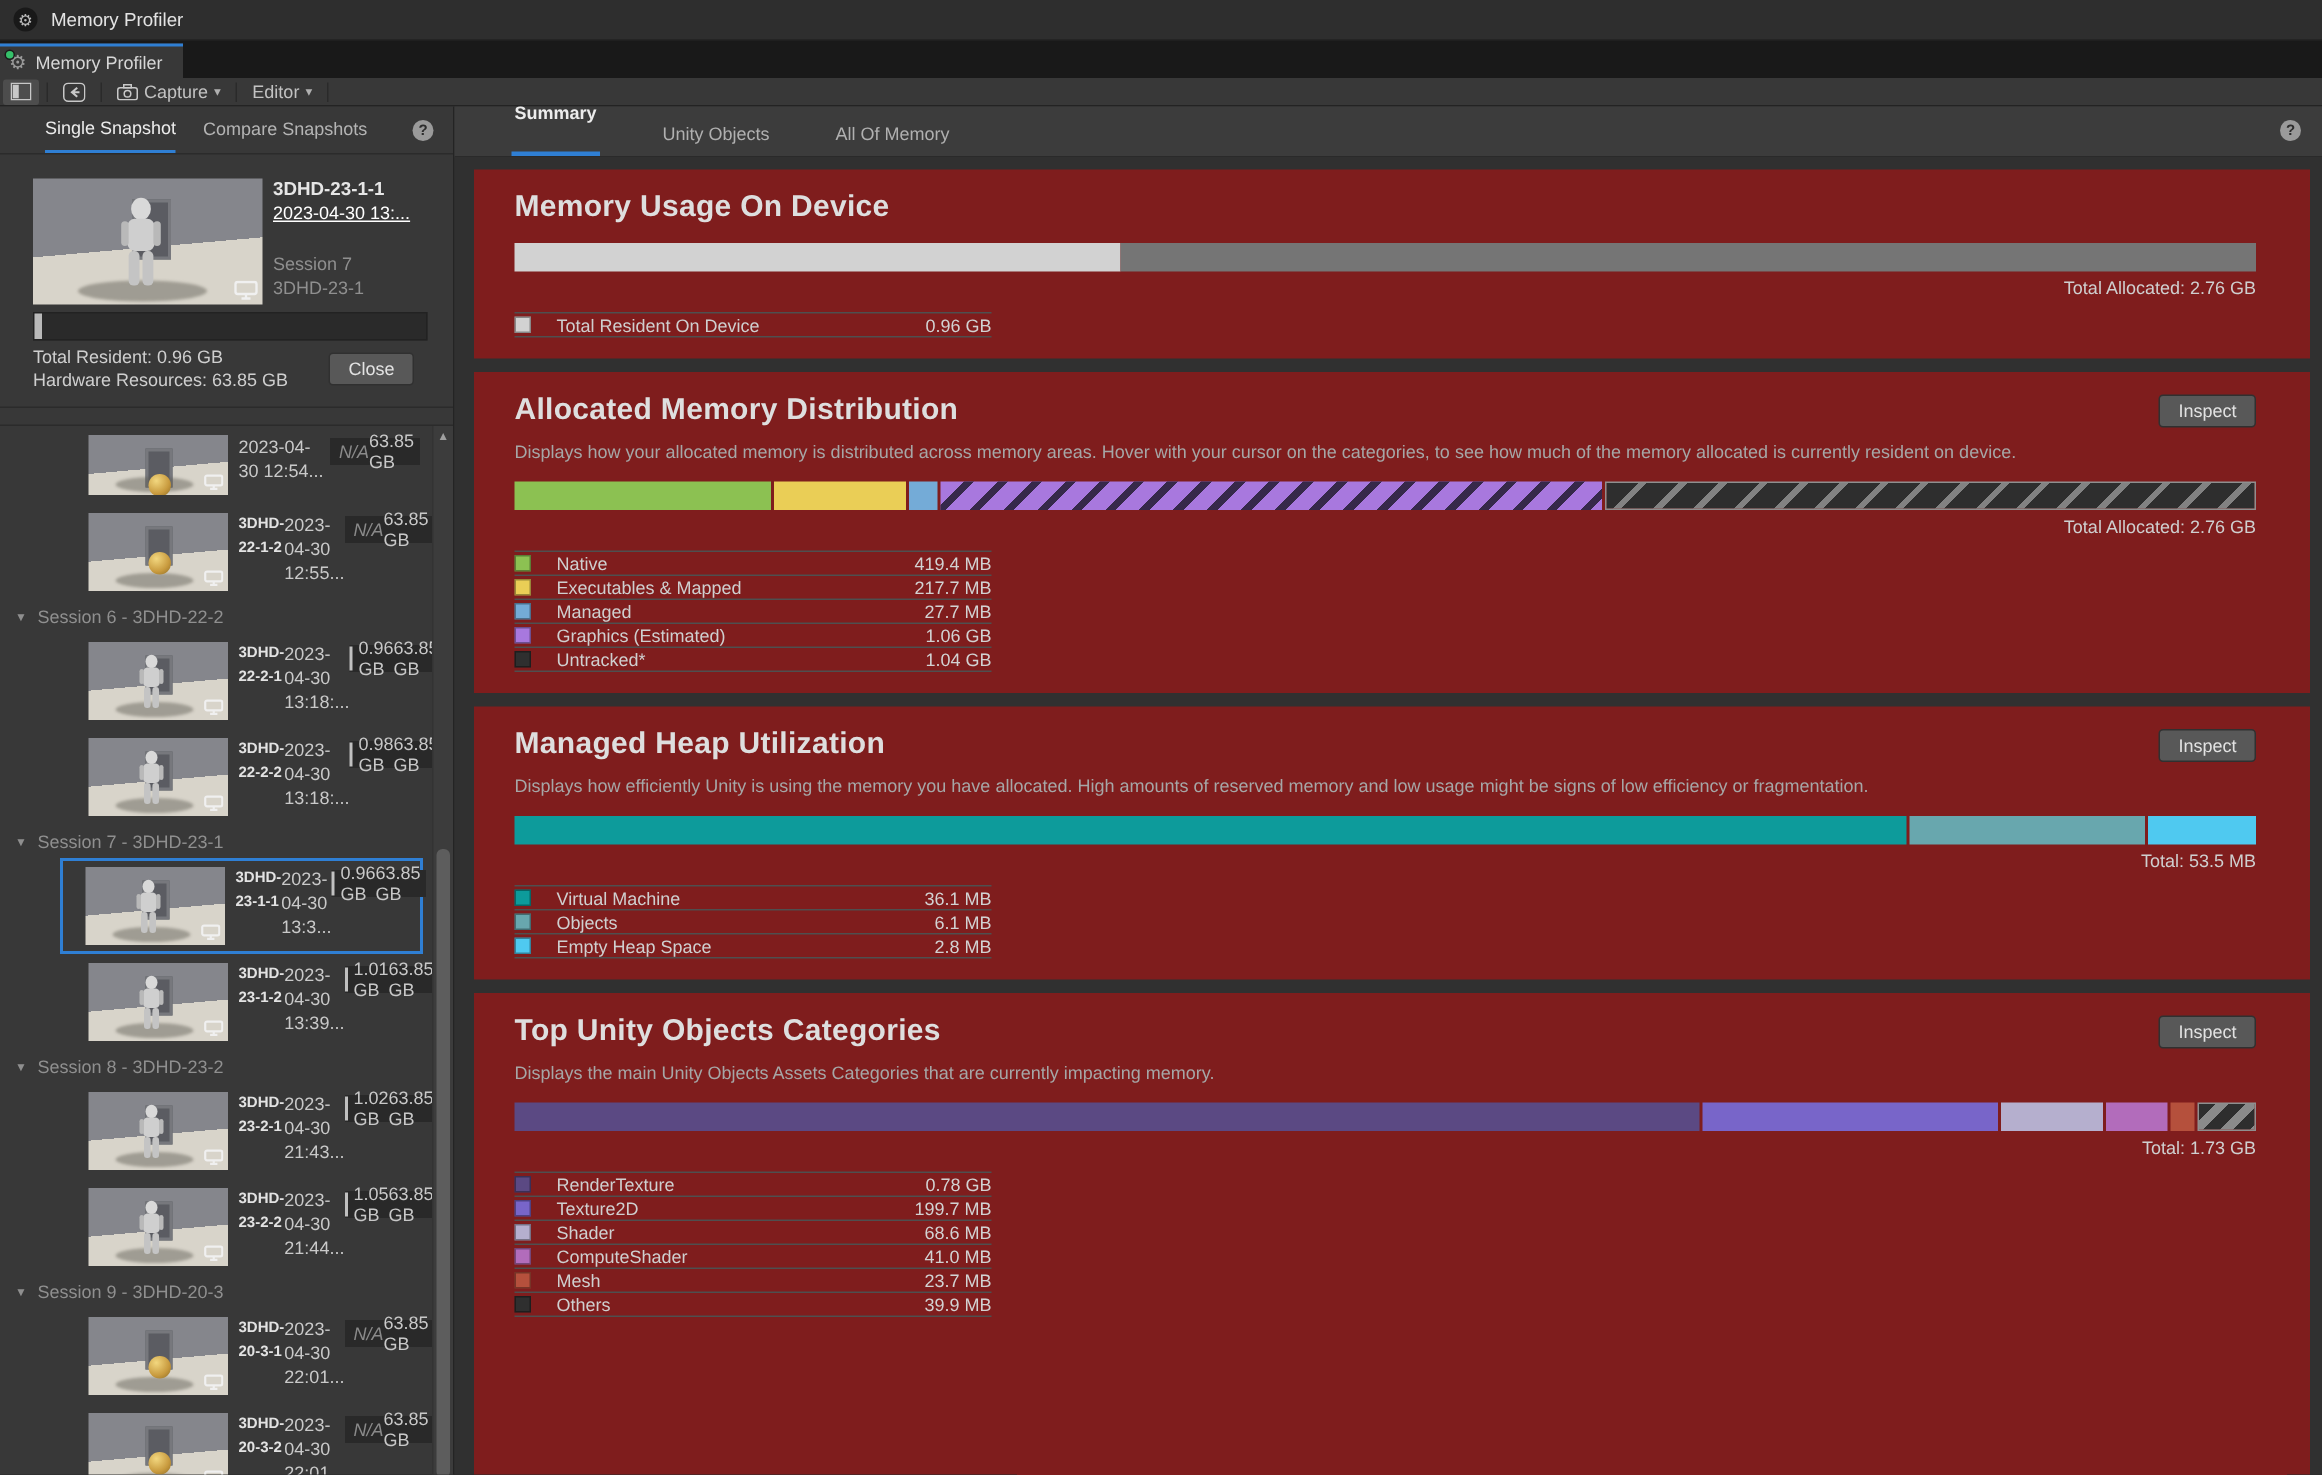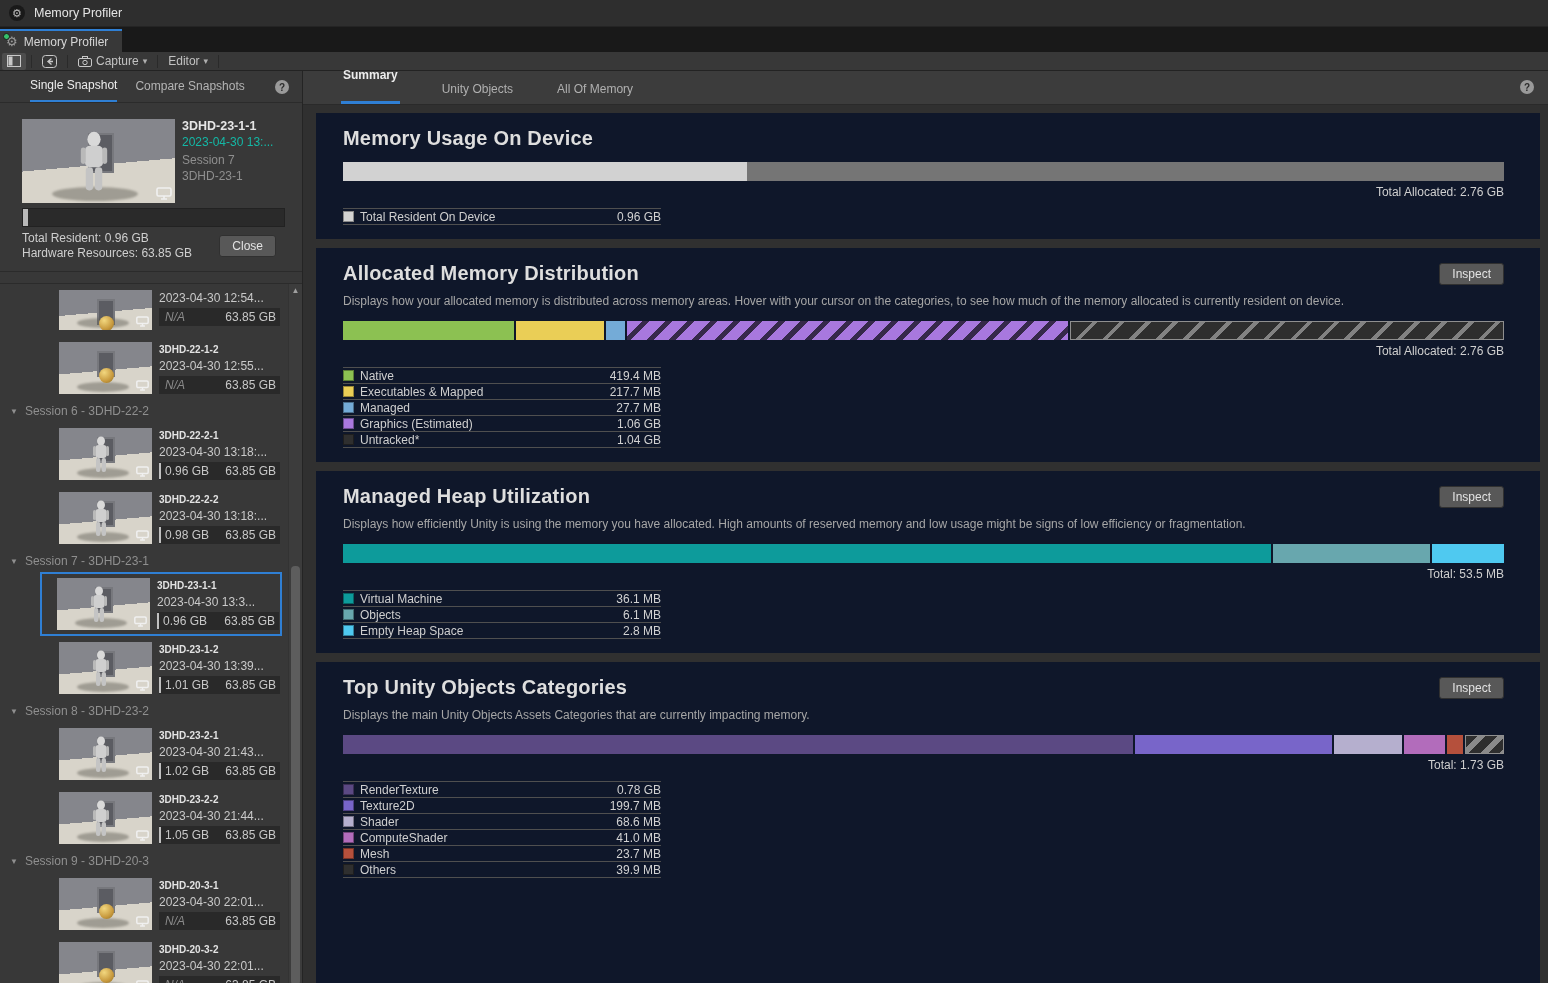--- a/index.html
+++ b/index.html
@@ -35,21 +35,21 @@
     border-bottom:1px solid #2b2b2b; position:relative;}
   .side-tab { color:#b4b4b4; padding:7px 0 8px; cursor:default;}
   .side-tab.active { color:#ececec; border-bottom:2px solid #2f7fd4; }
   .help { width:14px; height:14px; border-radius:50%; background:#9a9a9a; color:#2c2c2c;
     font-weight:bold; font-size:10px; display:flex; align-items:center; justify-content:center;}
   .side-tabs .help { position:absolute; right:13px; top:9px; }
 
   .detail { padding:16px 18px 0 22px; }
   .detail-row { display:flex; gap:7px; }
   .info .nm { font-weight:bold; color:#e6e6e6; font-size:12.5px; margin-bottom:2px;}
-  .info .dt { color:#14b8a6; margin-bottom:4px;}
+  .info .dt { color:#ffffff; margin-bottom:20px;text-decoration:underline;}
   .info .muted { color:#8f8f8f; margin-bottom:2px;}
   .detail-bar { margin-top:5px; width:263px; height:19px; background:#2a2a2a;
     border:1px solid #222; position:relative;}
   .detail-bar .sliver { position:absolute; left:0; top:0; bottom:0; width:5px; background:#b9b9b9;}
   .detail-foot { display:flex; margin-top:4px; }
   .detail-foot .lines { line-height:15px; color:#cfcfcf;}
   .btn { background:#585858; border:1px solid #303030; border-radius:3px; color:#e2e2e2;
     padding:3px 12px; font-size:12px; cursor:default; }
   .detail-foot .btn { margin-left:auto; margin-right:8px; align-self:center;}
 
@@ -67,21 +67,21 @@
     background:linear-gradient(175deg,#85868c 0 54%,#d8d4ca 54% 100%);}
   .thumb.partial { height:40px; align-self:flex-end;}
   .thumb .door { position:absolute; left:38px; top:9px; width:18px; height:26px;
     background:#5b5c62; border:2px solid #77787d;}
   .thumb .shadow { position:absolute; left:18px; bottom:2px; width:52px; height:10px;
     border-radius:50%; background:rgba(90,88,80,.45); filter:blur(1px);}
   .thumb .ball { position:absolute; left:40px; top:26px; width:15px; height:15px; border-radius:50%;
     background:radial-gradient(circle at 35% 30%, #f2d77f, #c89a3e 60%, #8a6a25);}
   .thumb svg.robot { position:absolute; left:30px; top:8px;}
   .mon-ico { position:absolute; right:3px; bottom:3px; }
-  .snap-info { width:122px; display:flex; flex-direction:column; justify-content:flex-start;}
+  .snap-info { width:122px; display:flex; flex-direction:row; justify-content:flex-start;}
   .snap-info .nm { font-weight:bold; color:#e2e2e2; font-size:10px; line-height:16px;}
   .snap-info .dt { color:#c9c9c9; line-height:16px;}
   .vals { margin-top:2px; height:18px; background:#292929; display:flex; align-items:center;
     position:relative; padding:0 4px 0 6px;}
   .vals .sliver { position:absolute; left:0; top:1px; bottom:1px; width:2px; background:#c0c0c0;}
   .vals .na { font-style:italic; color:#8a8a8a;}
   .vals .right { margin-left:auto; }
 
   .vscroll { position:absolute; top:0; right:0; bottom:0; width:14px; background:#3c3c3c;
     border-left:1px solid #333; }
@@ -92,34 +92,34 @@
 
   
   .main { flex:1; display:flex; flex-direction:column; background:#303030; position:relative;}
   .main-tabs { height:34px; background:#3c3c3c; border-bottom:1px solid #2a2a2a;
     display:flex; align-items:flex-end; gap:40px; padding-left:38px; position:relative;}
   .main-tab { color:#b0b0b0; padding:9px 2px 8px; cursor:default;}
   .main-tab.active { color:#ececec; font-weight:bold; border-bottom:3px solid #2f7fd4; padding-bottom:19px;}
   .main-tabs .help { position:absolute; right:14px; top:9px;}
   .sections { flex:1; display:flex; flex-direction:column; gap:9px; padding:8px 8px 0 13px;
     overflow:hidden;}
-  .section { background:#0f172a; padding:14px 36px 14px 27px; }
+  .section { background:#7f1d1d; padding:14px 36px 14px 27px; }
   .section:last-child { flex:1; }
   .sec-head { display:flex; align-items:center; }
   .sec-title { color:#dedede; font-size:20px; font-weight:bold; letter-spacing:.2px;}
   .sec-head .btn { margin-left:auto; }
   .sec-desc { color:#a6a6a6; margin-top:9px; line-height:15px; max-width:1130px;}
   .bar { margin-top:12px; height:19px; display:flex; gap:2px; }
   .seg { height:100%; position:relative; }
   .seg.outline-hatch { border:1px solid #8f8f8f;
     background:repeating-linear-gradient(135deg,#2e2e2e 0 15px,#828282 15px 19px);}
   .seg.outline-hatch.dense { background:repeating-linear-gradient(135deg,#2e2e2e 0 8px,#8a8a8a 8px 14px);}
   .sec-total { text-align:right; color:#cfcfcf; margin-top:4px; }
   .legend { margin-top:9px; width:318px; border-top:1px solid #4f4f4f; }
-  .lrow { display:flex; align-items:center; height:16px; border-bottom:1px solid #4f4f4f; gap:6px;}
+  .lrow { display:flex; align-items:center; height:16px; border-bottom:1px solid #4f4f4f; gap:17px;}
   .lsw { width:11px; height:11px; flex:none; border:1px solid rgba(0,0,0,.35);}
   .lrow .lv { margin-left:auto; color:#d2d2d2;}
   .lrow .ll { color:#cfcfcf; }
 </style>
 </head>
 <body>
 
 <div class="titlebar">
   <span class="app-ico">⚙</span>
   <span>Memory Profiler</span>

